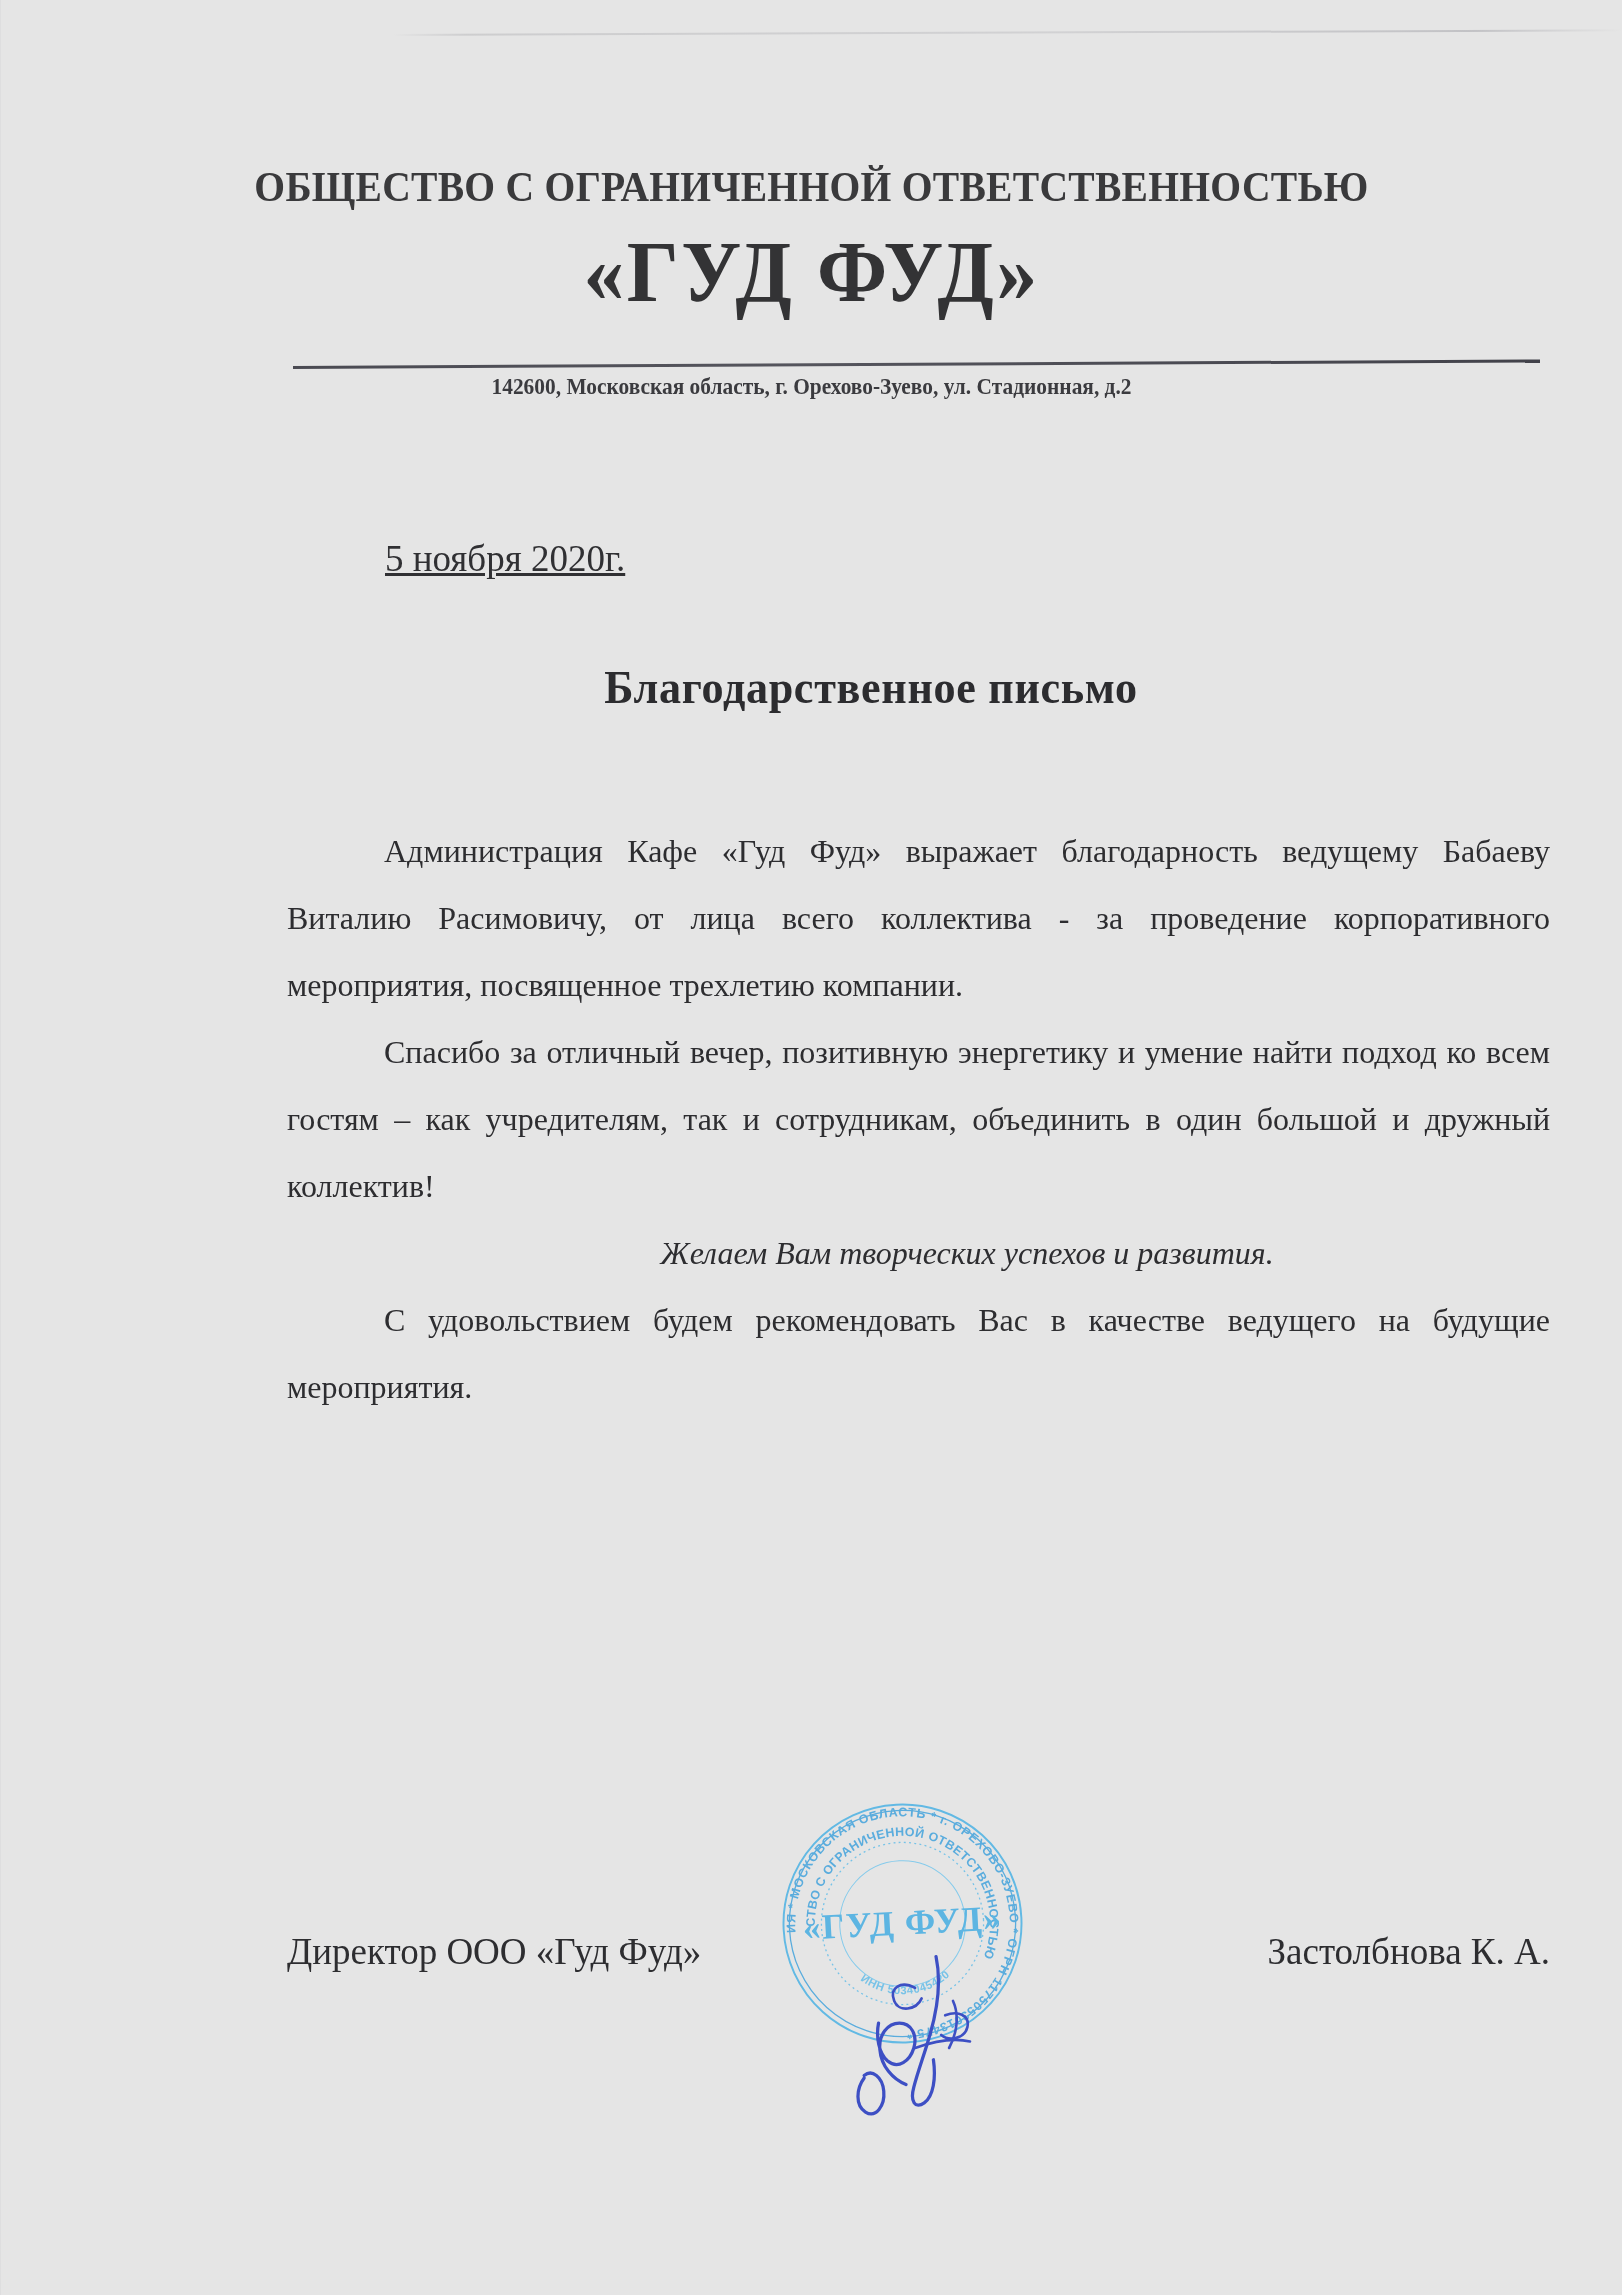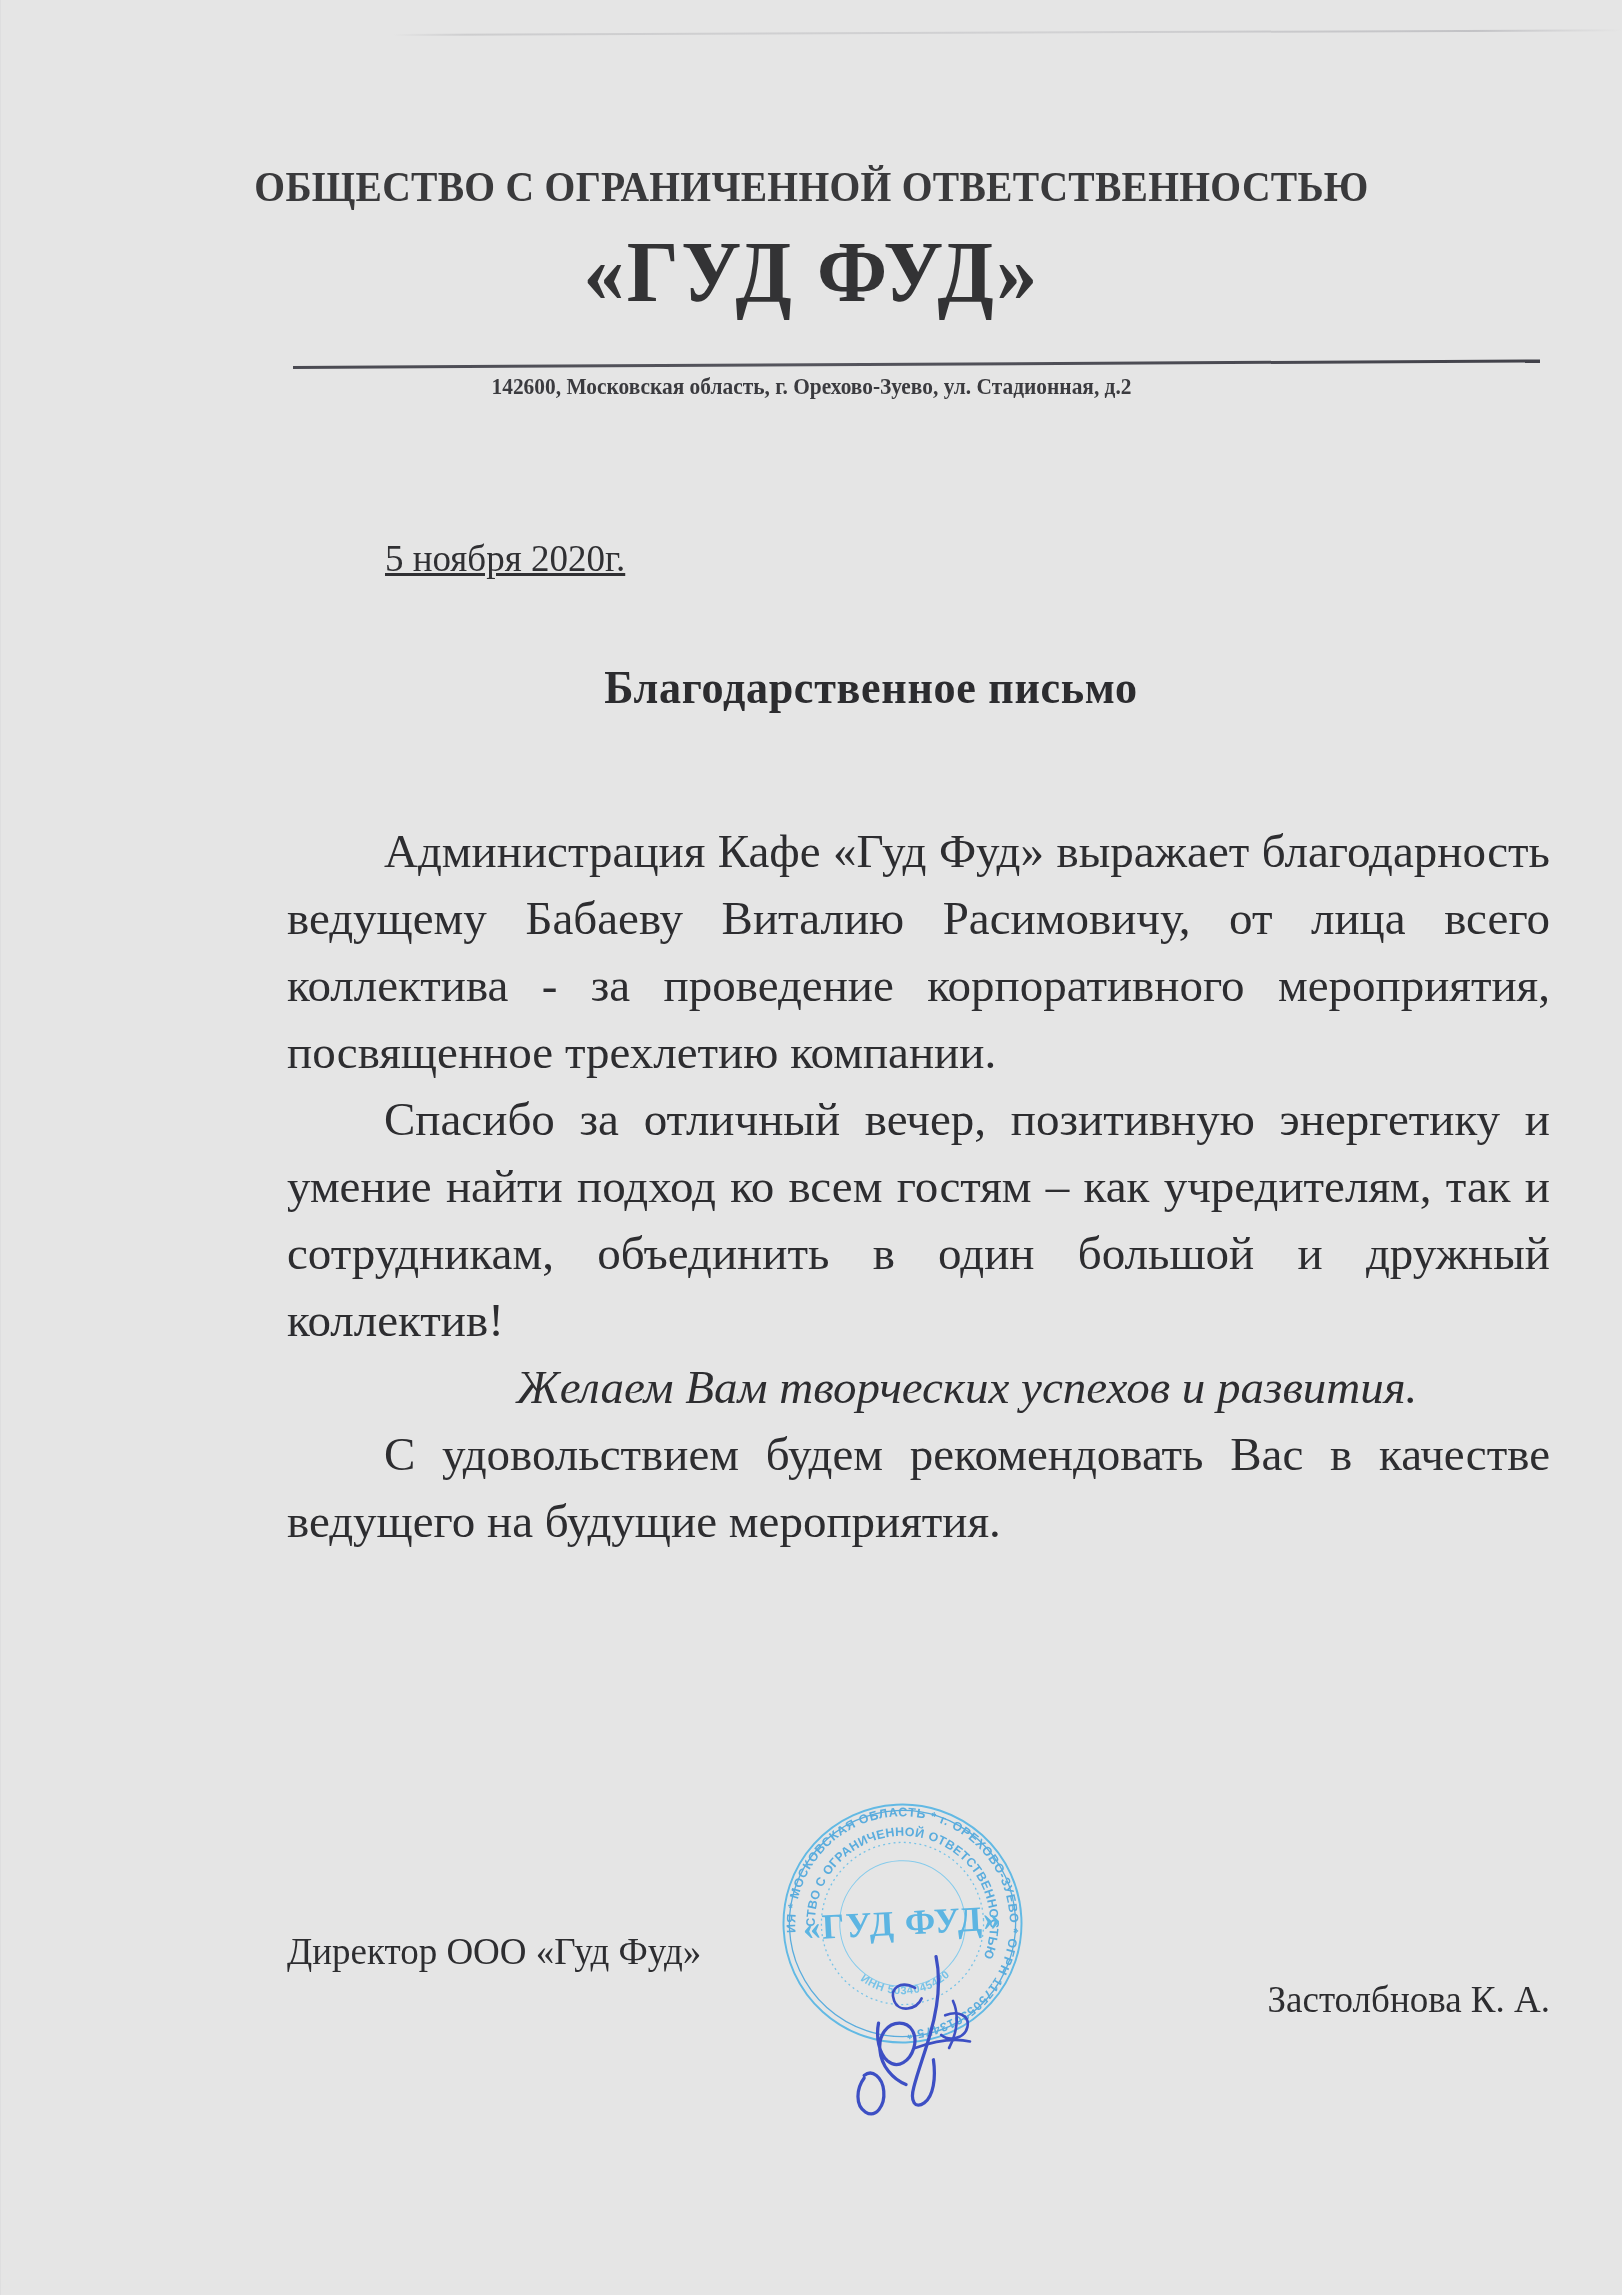--- a/index.html
+++ b/index.html
@@ -132,21 +132,21 @@
     transform: scaleX(0.96);
     color: #2c2c2f;
     white-space: nowrap;
   }
 
   .body-text {
     position: absolute;
     left: 287px;
     top: 818px;
     width: 1263px;
-    font-size: 47px;
+    font-size: 32px;
     line-height: 67px;
     color: #2d2d30;
   }
   .body-text p {
     margin: 0 0 0 0;
     text-indent: 97px;
     text-align: justify;
     text-justify: inter-word;
   }
   .body-text p.short {
@@ -170,21 +170,20 @@
     color: #2d2d30;
     white-space: nowrap;
   }
   .sig-name {
     position: absolute;
     right: 0;
     top: 0;
     font-size: 37px;
     color: #2d2d30;
     white-space: nowrap;
-    margin-top: 48px;
   }
 
   
   .stamp {
     position: absolute;
     left: 775px;
     top: 1796px;
     width: 255px;
     height: 255px;
     transform: rotate(-3deg);

